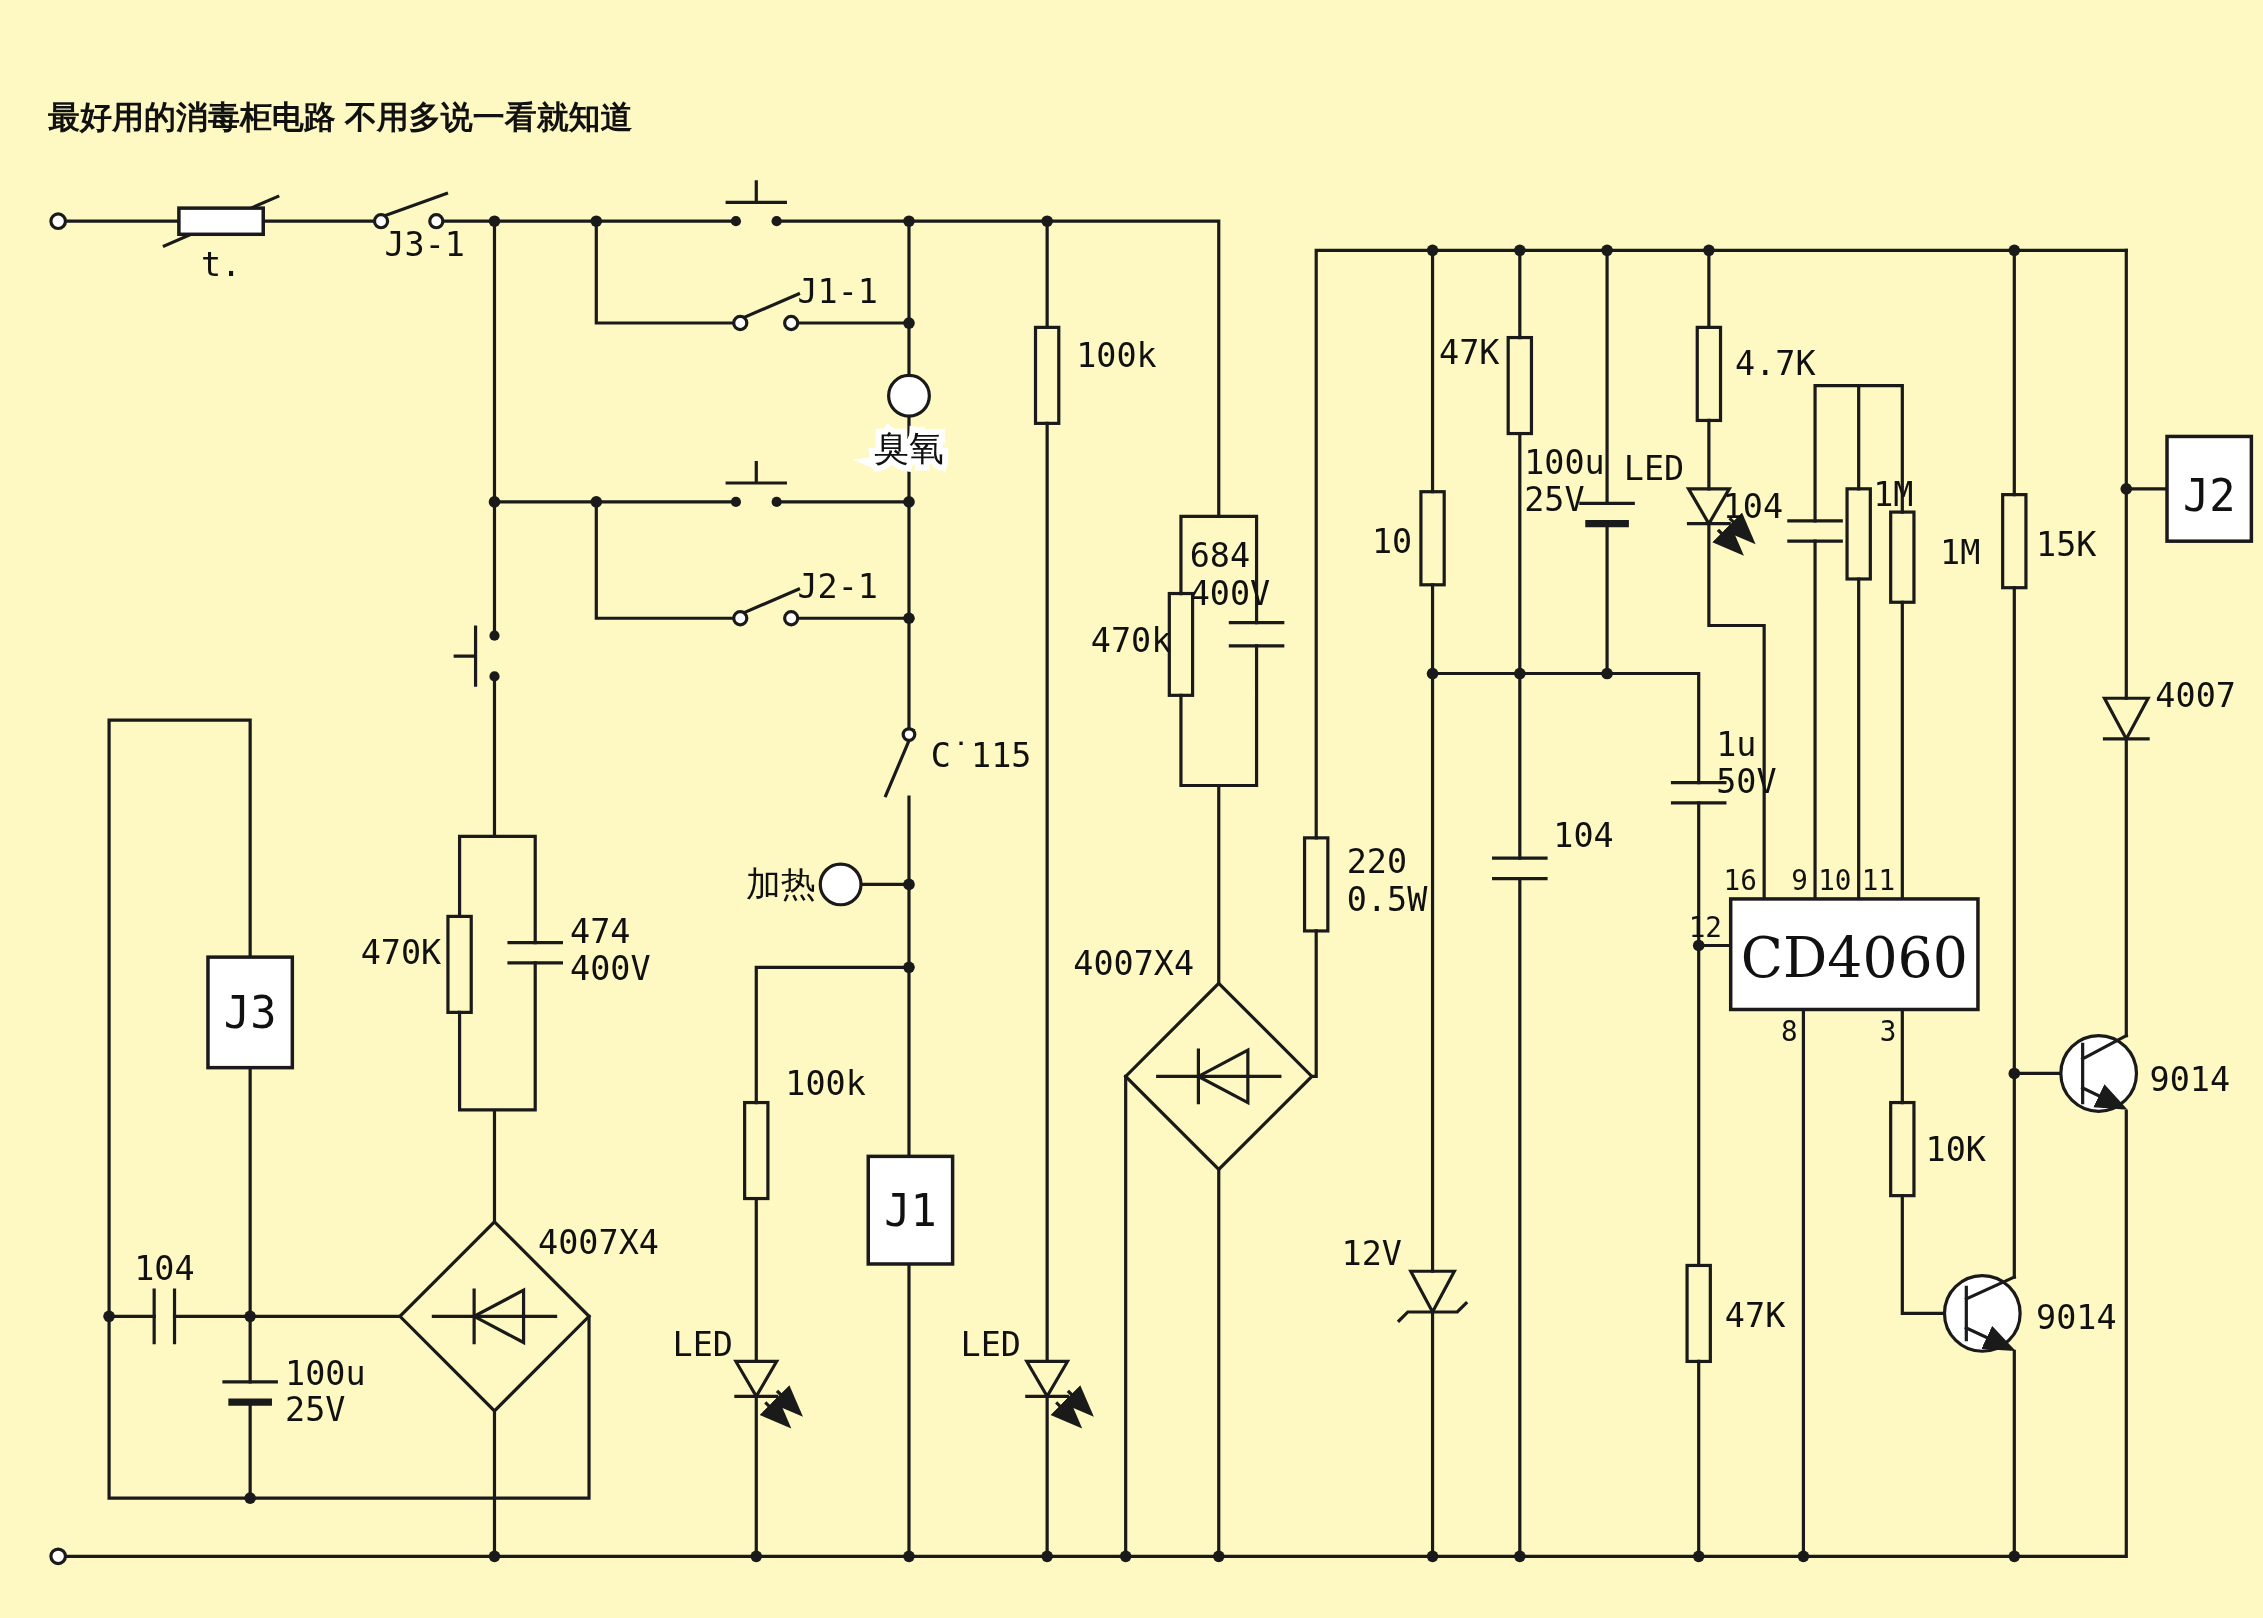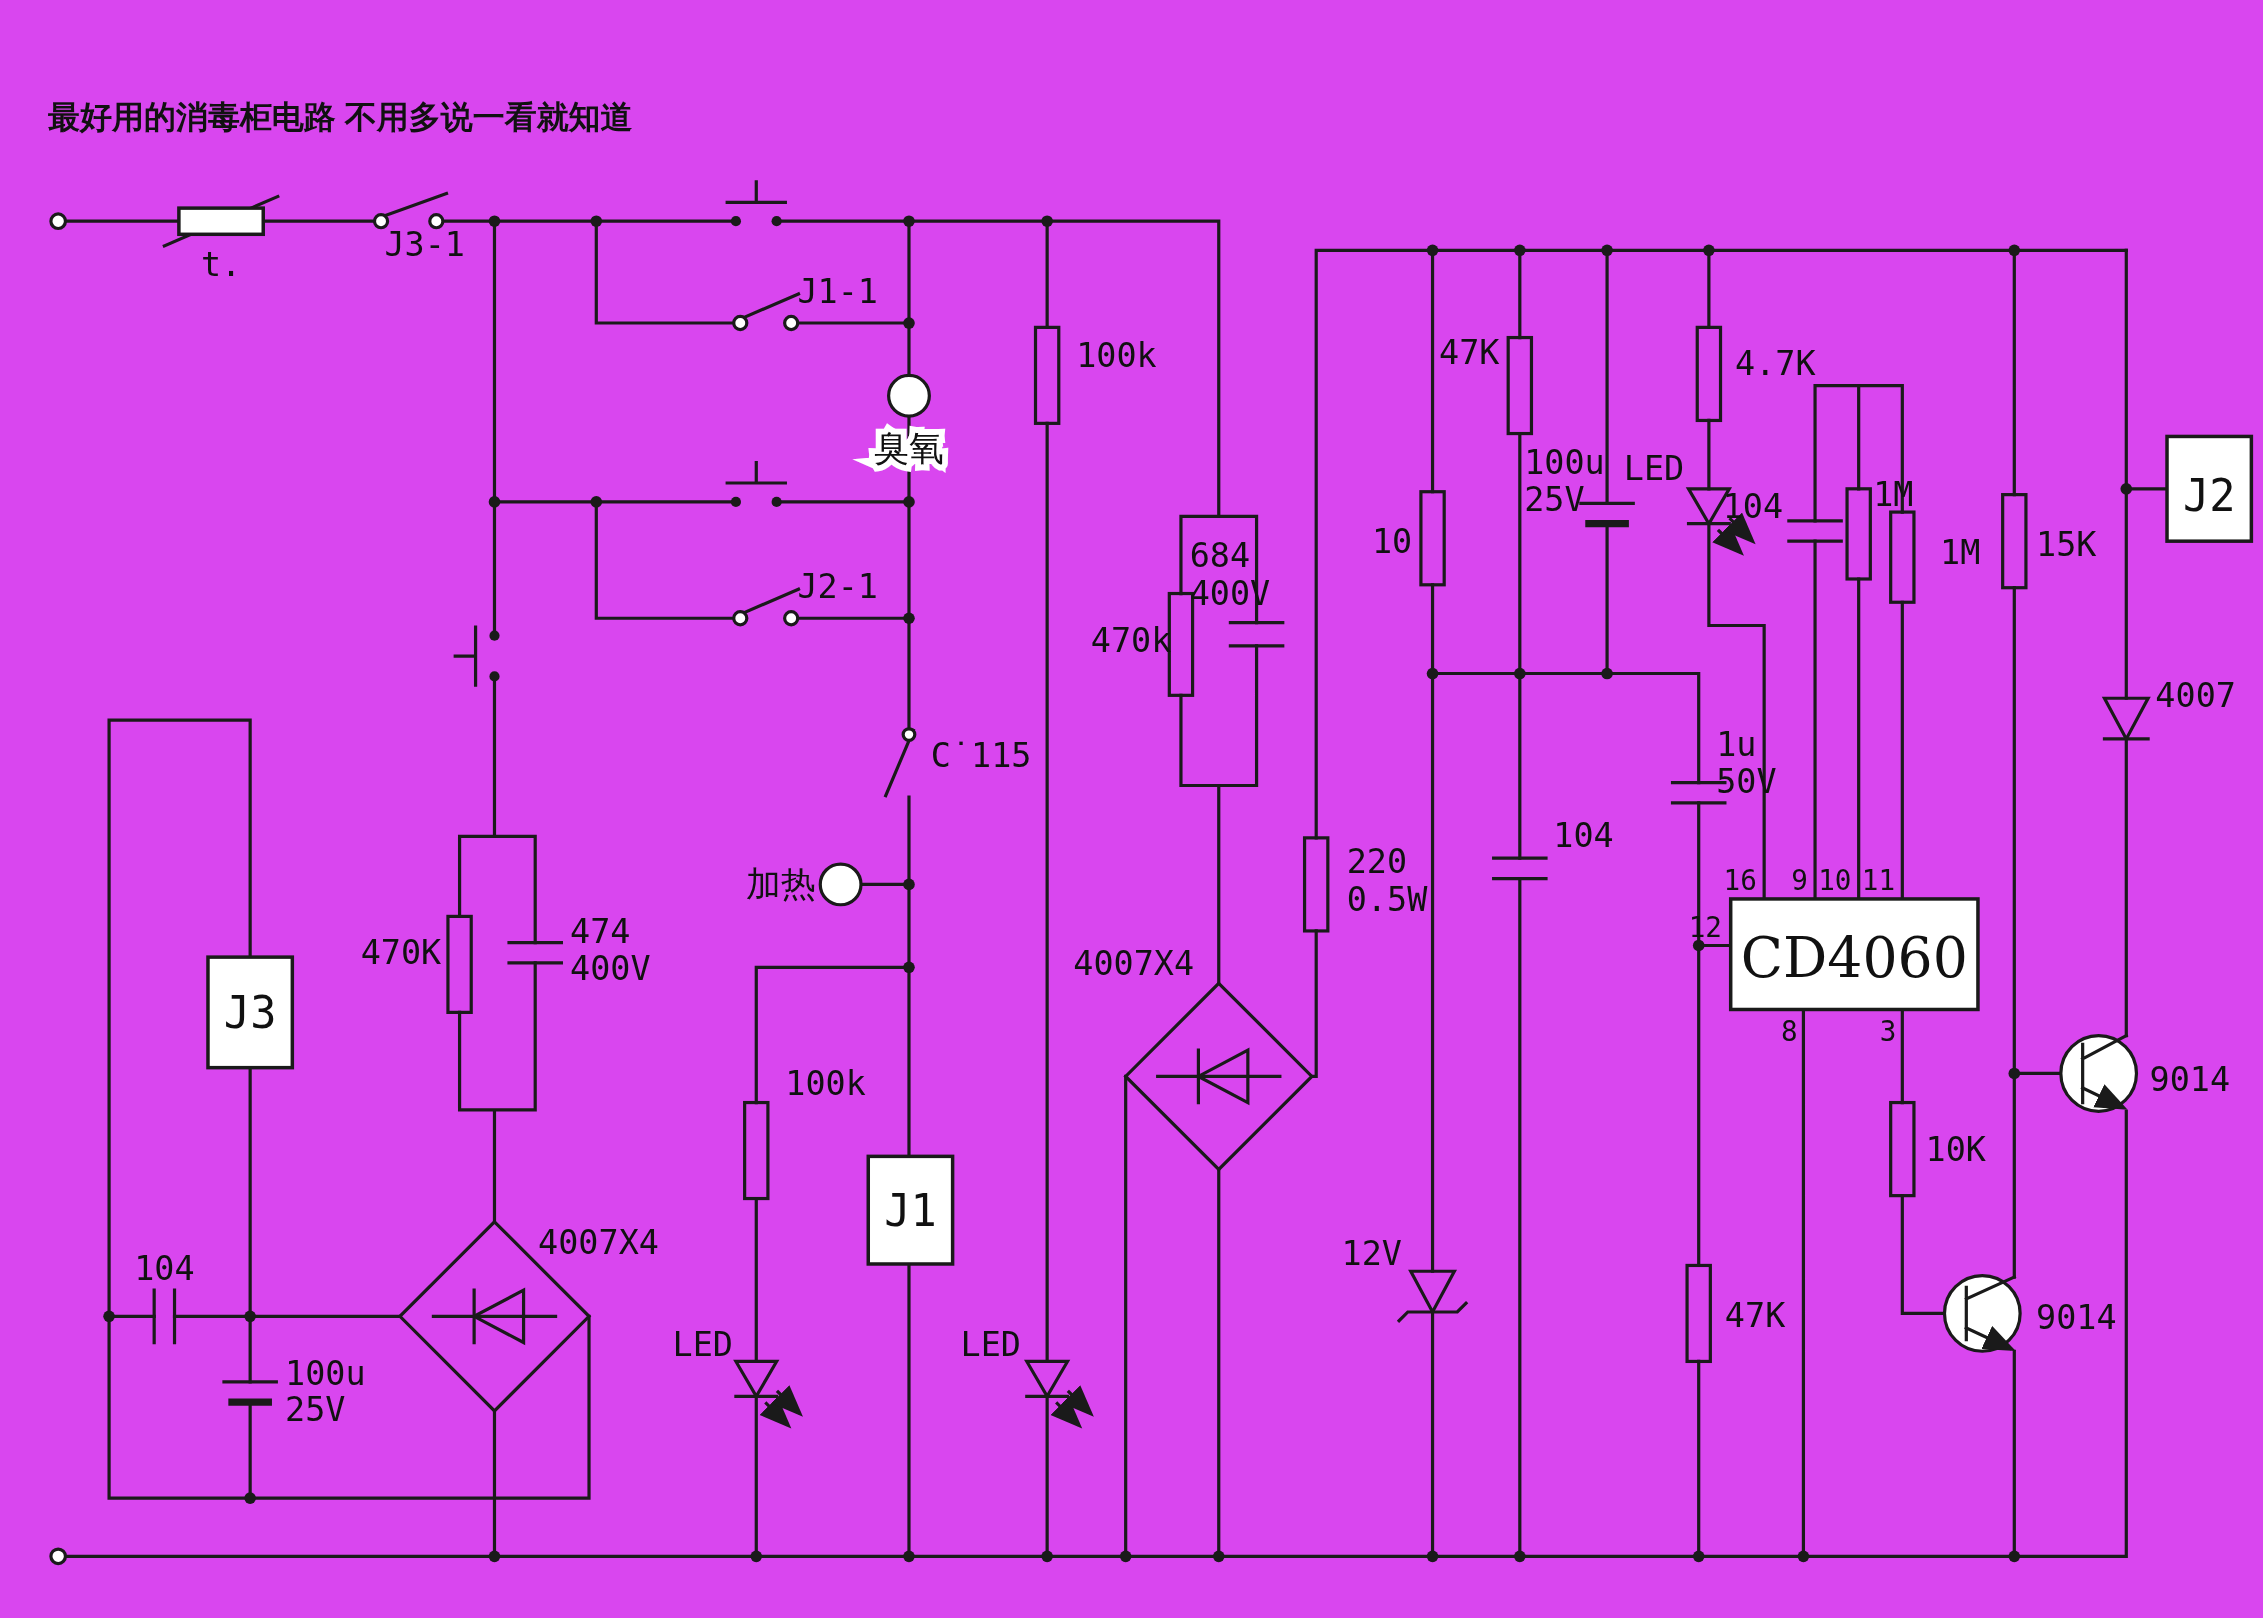--- a/index.html
+++ b/index.html
@@ -1,16 +1,16 @@
 <!DOCTYPE html>
 <html style="font-size:15px"><head>
 <meta charset="utf-8">
 <style>
   html,body{margin:0;padding:0;background:#ffffff;}
-  .stage{width:2263px;height:1619px;background:#d946ef;overflow:hidden;}
+  .stage{width:2263px;height:1619px;background:#fef9c3;overflow:hidden;}
   svg{display:block;}
   .w{fill:none;stroke:#1a1a1a;stroke-width:2.2;stroke-linecap:square;}
   .w3{fill:none;stroke:#1a1a1a;stroke-width:5;stroke-linecap:butt;}
   .sym{fill:none;stroke:#1a1a1a;stroke-width:2.2;stroke-linejoin:miter;}
   .boxf{fill:#ffffff;stroke:#1a1a1a;stroke-width:2.4;}
   .dot{fill:#1a1a1a;stroke:none;}
   .oc{fill:#ffffff;stroke:#1a1a1a;stroke-width:2.2;}
   text{fill:#111111;}
   .lbl{font:23px "DejaVu Sans Mono","Liberation Mono",monospace;}
   .lblS{font:19px "DejaVu Sans Mono","Liberation Mono",monospace;}

